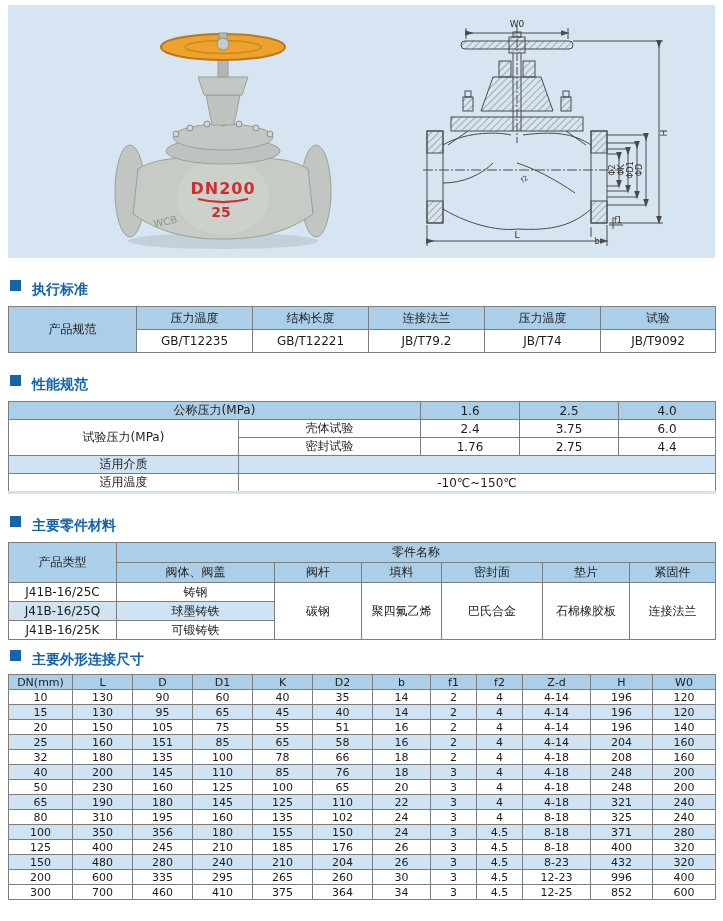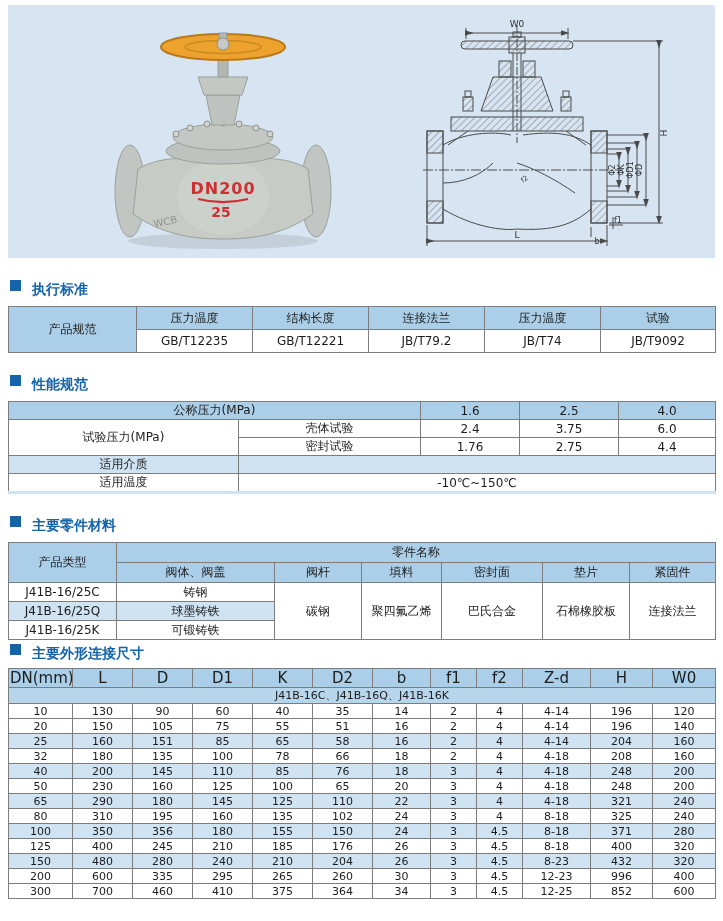--- a/index.html
+++ b/index.html
@@ -21,21 +21,21 @@
   th,.hd td,td.hd{background:var(--hdr)}
   tr.alt>td.rowcell{background:var(--alt)}
   td.sub{background:var(--hdr2)}
   .t-std td{height:22px}
   .t-perf td{height:16px}
   .t-perf{border-bottom:3px solid var(--alt)}
   .t-mat td{height:18px}
   .t-mat tr.h1 td,.t-mat tr.h2 td{height:19px}
   .t-dim{font-size:11px}
   .t-dim td,.t-dim th{height:14px;padding:0 1px}
-  .t-dim th{font-size:15px}
+  .t-dim th{font-size:11px}
   text{font-family:"DejaVu Sans","Liberation Sans",sans-serif}
 </style>
 </head>
 <body>
 
 <div class="panel">
 
   <svg style="left:100px;top:12px" width="230" height="238" viewBox="0 0 230 238">
     <ellipse cx="115" cy="224" rx="95" ry="8" fill="#bcc6d0" opacity="0.7"></ellipse>
     <g stroke="#9aa09a">
@@ -274,21 +274,21 @@
     <td class="rowcell">J41B-16/25Q</td>
     <td class="rowcell">球墨铸铁</td>
   </tr>
   <tr>
     <td class="rowcell">J41B-16/25K</td>
     <td class="rowcell">可锻铸铁</td>
   </tr>
 </tbody>
   </table>
 
-<h2 class="section" style="margin-top:4px;margin-bottom:6px">
+<h2 class="section" style="margin-top:10px;margin-bottom:6px">
   <span class="bullet"></span>
   <span>主要外形连接尺寸</span>
 </h2>
 <table class="t-dim">
   <colgroup>
     <col style="width:64px">
       <col style="width:60px">
       <col style="width:60px">
       <col style="width:60px">
     <col style="width:60px">
@@ -308,32 +308,43 @@
         <th>D1</th>
         <th>K</th>
         <th>D2</th>
         <th>b</th>
         <th>f1</th>
         <th>f2</th>
         <th>Z-d</th>
         <th>H</th>
         <th>W0</th>
       </tr>
-    <tr>
-      <td class="sub" colspan="12">J41B-16C、J41B-16Q、J41B-16K</td>
-    </tr>
   </thead>
   <tbody>
       <tr>
         <td class="rowcell">10</td>
         <td class="rowcell">130</td>
         <td class="rowcell">90</td>
         <td class="rowcell">60</td>
         <td class="rowcell">40</td>
         <td class="rowcell">35</td>
+        <td class="rowcell">14</td>
+        <td class="rowcell">2</td>
+        <td class="rowcell">4</td>
+        <td class="rowcell">4-14</td>
+        <td class="rowcell">196</td>
+        <td class="rowcell">120</td>
+      </tr>
+      <tr class="alt">
+        <td class="rowcell">15</td>
+        <td class="rowcell">130</td>
+        <td class="rowcell">95</td>
+        <td class="rowcell">65</td>
+        <td class="rowcell">45</td>
+        <td class="rowcell">40</td>
         <td class="rowcell">14</td>
         <td class="rowcell">2</td>
         <td class="rowcell">4</td>
         <td class="rowcell">4-14</td>
         <td class="rowcell">196</td>
         <td class="rowcell">120</td>
       </tr>
       <tr>
         <td class="rowcell">20</td>
         <td class="rowcell">150</td>
@@ -399,21 +410,21 @@
         <td class="rowcell">65</td>
         <td class="rowcell">20</td>
         <td class="rowcell">3</td>
         <td class="rowcell">4</td>
         <td class="rowcell">4-18</td>
         <td class="rowcell">248</td>
         <td class="rowcell">200</td>
       </tr>
       <tr class="alt">
         <td class="rowcell">65</td>
-        <td class="rowcell">290</td>
+        <td class="rowcell">190</td>
         <td class="rowcell">180</td>
         <td class="rowcell">145</td>
         <td class="rowcell">125</td>
         <td class="rowcell">110</td>
         <td class="rowcell">22</td>
         <td class="rowcell">3</td>
         <td class="rowcell">4</td>
         <td class="rowcell">4-18</td>
         <td class="rowcell">321</td>
         <td class="rowcell">240</td>

